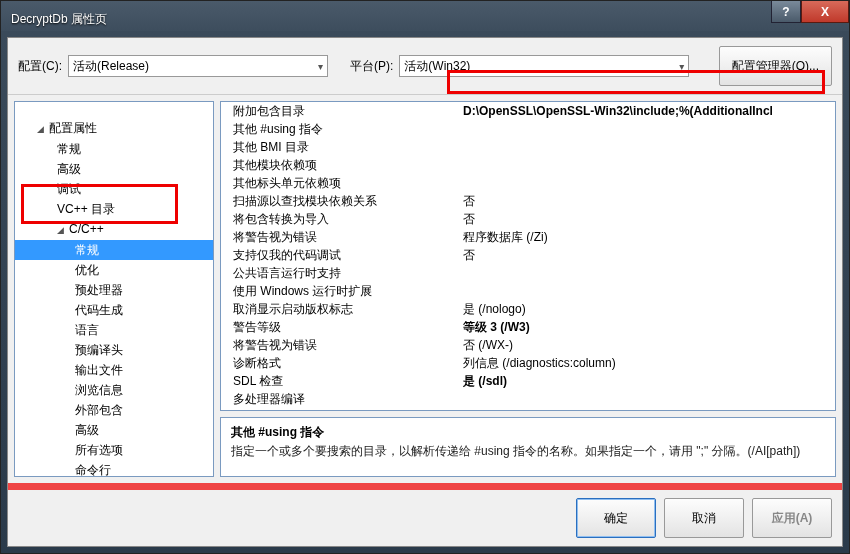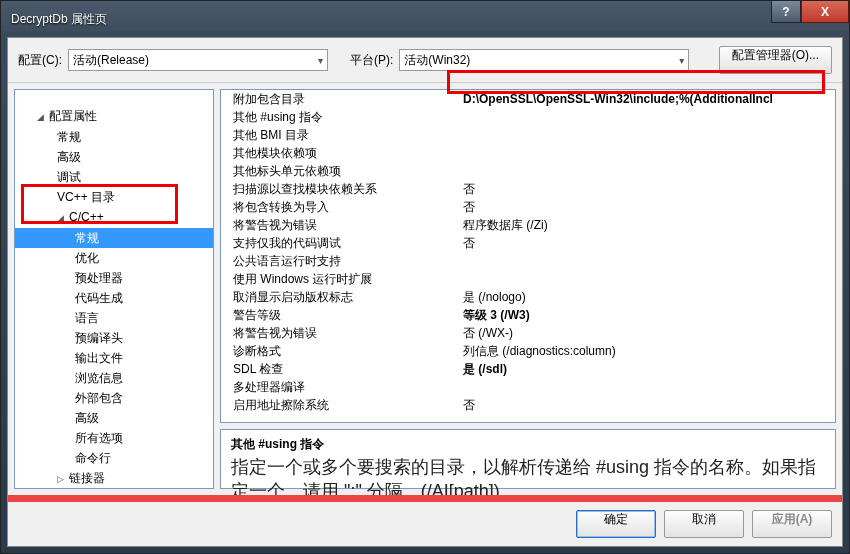--- a/index.html
+++ b/index.html
@@ -43,24 +43,24 @@
     border-bottom:1px solid #ccc;
   }
   .label { white-space:nowrap; }
   .combo {
     display:flex; align-items:center; justify-content:space-between;
     background:#fff; border:1px solid #999; height:22px; padding:0 4px;
     font-size:12px; flex:1;text-align:right;
   }
   .combo .chev { font-size:10px; color:#555; margin-left:8px;}
   .btn {
-    height:28px; padding:0 12px;
+    height:40px; padding:0 12px;
     background: linear-gradient(#fdfdfd,#e3e3e3);
     border:1px solid #999; border-radius:2px;
-    display:flex; 
+    display:flex; align-items:center;
   }
   .btn.disabled { color:#888;font-weight:bold; }
   .mainrow {
     flex:1; display:flex; min-height:0;
   }
   .treepane {
     width:200px; border:1px solid #7a9ac0; margin:6px;
     background:#fff; overflow:auto; position:relative;
   }
   .tree { padding:16px 0; }
@@ -82,21 +82,21 @@
     display:flex; height:18px; line-height:18px;gap:8px;
   }
   .proprow .k { width:230px; padding-left:12px; overflow:hidden; white-space:nowrap;}
   .proprow .v { flex:1; padding-left:4px; overflow:hidden; white-space:nowrap;}
   .proprow.bold .v { font-weight:bold; }
   .descpane {
     height:60px; border:1px solid #7a9ac0; border-top:1px solid #7a9ac0;
     background:#fff; margin-top:6px; padding:6px 10px;
   }
   .descpane .d-title { font-weight:bold; margin-bottom:2px;}
-  .descpane .d-body { font-size:18px; color:#222; }
+  .descpane .d-body { font-size:12px; color:#222; }
   .bottomrow {
     display:flex; justify-content:flex-end; gap:8px;
     padding:8px 10px; border-top:7px solid #ef4444;
   }
   .bottomrow .btn { width:80px; justify-content:center;}
   .bottomrow .btn.primary { border:1px solid #2a6fbf; box-shadow:0 0 0 1px #8fbef0 inset;}
   #hl1 { top:69px; left:446px; width:378px; height:24px;}
   #hl2 { top:183px; left:20px; width:157px; height:40px;}
 </style>
 </head>

